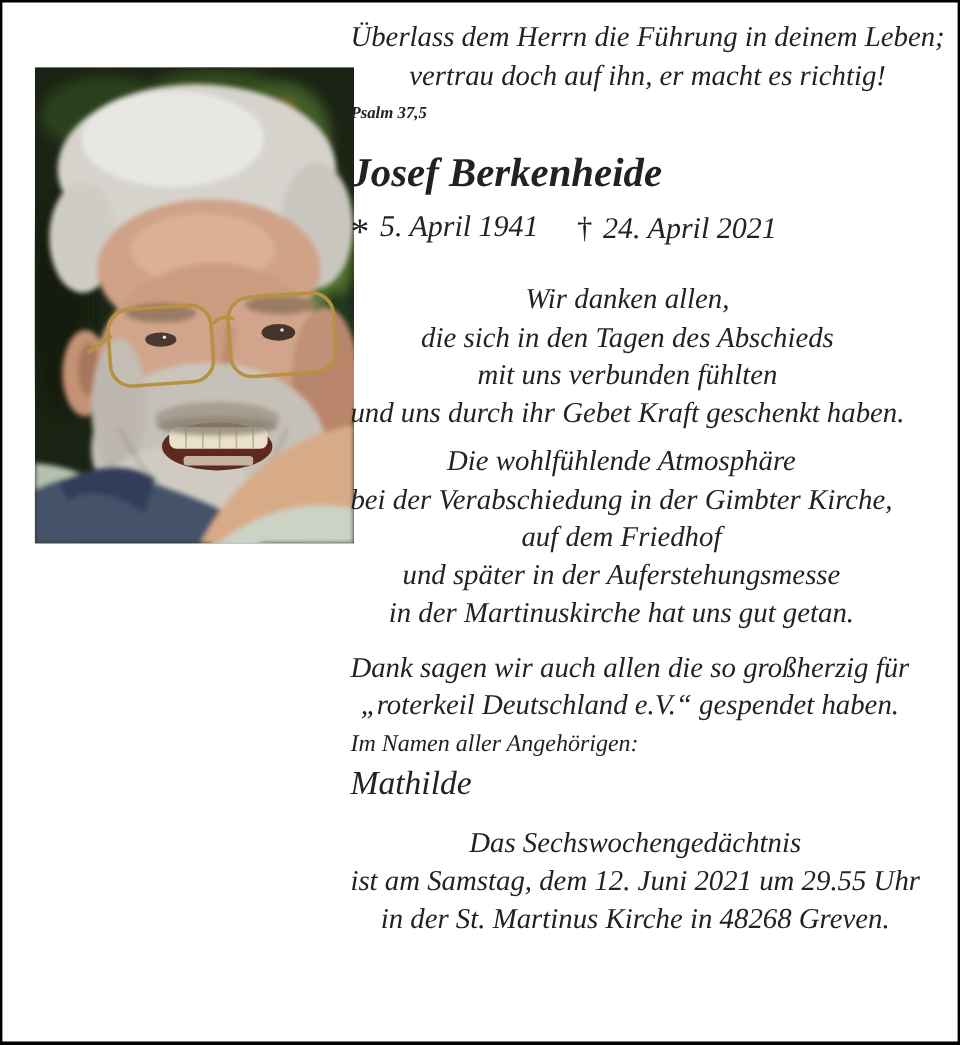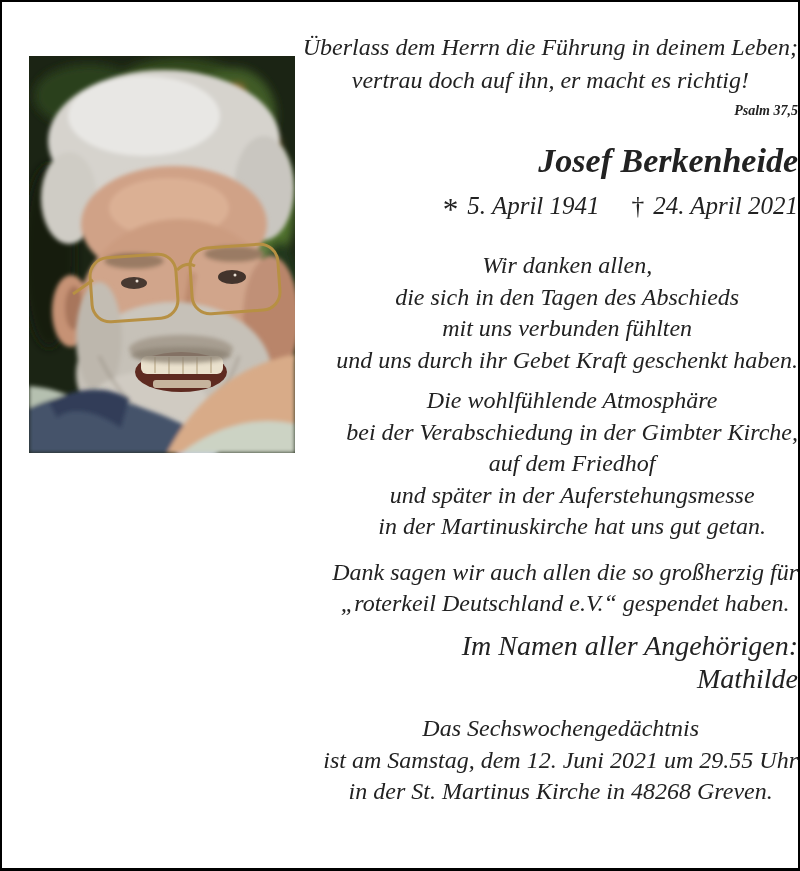--- a/index.html
+++ b/index.html
@@ -31,25 +31,25 @@
     position: absolute;
     left: 29px;
     top: 56px;
     width: 266px;
     height: 397px;
   }
   .photo svg { display: block; width: 100%; height: 100%; }
   .text-col {
     position: absolute;
     left: 292px;
-    top: 16px;
+    top: 0;
     width: 506px;
     display: flex;
     flex-direction: column;
-    align-items: flex-end;
+    align-items: flex-start;
   }
   .line { display: block; white-space: nowrap; text-align: center; }
   .quote { margin-top: 15px; font-size: 24px; line-height: 33px; }
   .psalm { margin-top: 2px; font-size: 14px; line-height: 23px; font-weight: bold; white-space: nowrap; }
   .name  { margin-top: 13px; font-size: 34px; line-height: 51px; font-weight: bold; white-space: nowrap; }
   .dates {
     margin-top: 4px;
     font-size: 25px;
     line-height: 32px;
     display: flex;
@@ -61,21 +61,21 @@
     font-style: normal;
     margin-right: 9px;
   }
   .birth-sym { font-size: 1.25em; line-height: 0; position: relative; top: 0.18em; }
   .death-sym { font-size: 1.02em; }
   .par { font-size: 24px; line-height: 31.5px; }
   .par-thanks   { margin-top: 28px; }
   .par-sympathy { margin-top: 9px; }
   .par-farewell { margin-top: 9px; }
   .par-donation { margin-top: 14px; }
-  .on-behalf { margin-top: 10px; font-size: 28px; line-height: 31.5px; white-space: nowrap; }
+  .on-behalf { font-size: 20px; line-height: 31.5px; white-space: nowrap; }
   .signature { font-size: 28px; line-height: 35px; font-weight: normal; white-space: nowrap; }
   .service   { margin-top: 17px; font-size: 24px; line-height: 31.5px; }
 </style>
 </head>
 <body>
 
 <div class="page">
   <div class="frame"></div>
 
   <div class="photo">

